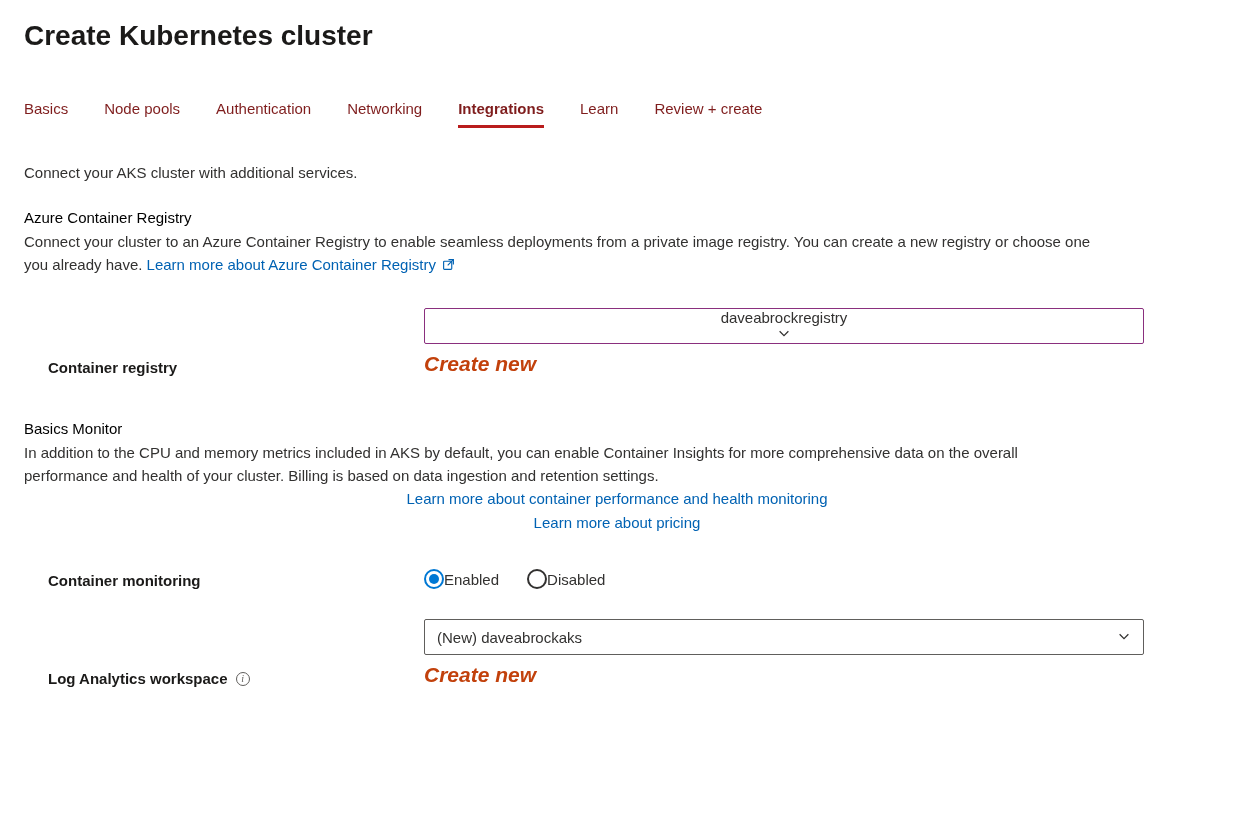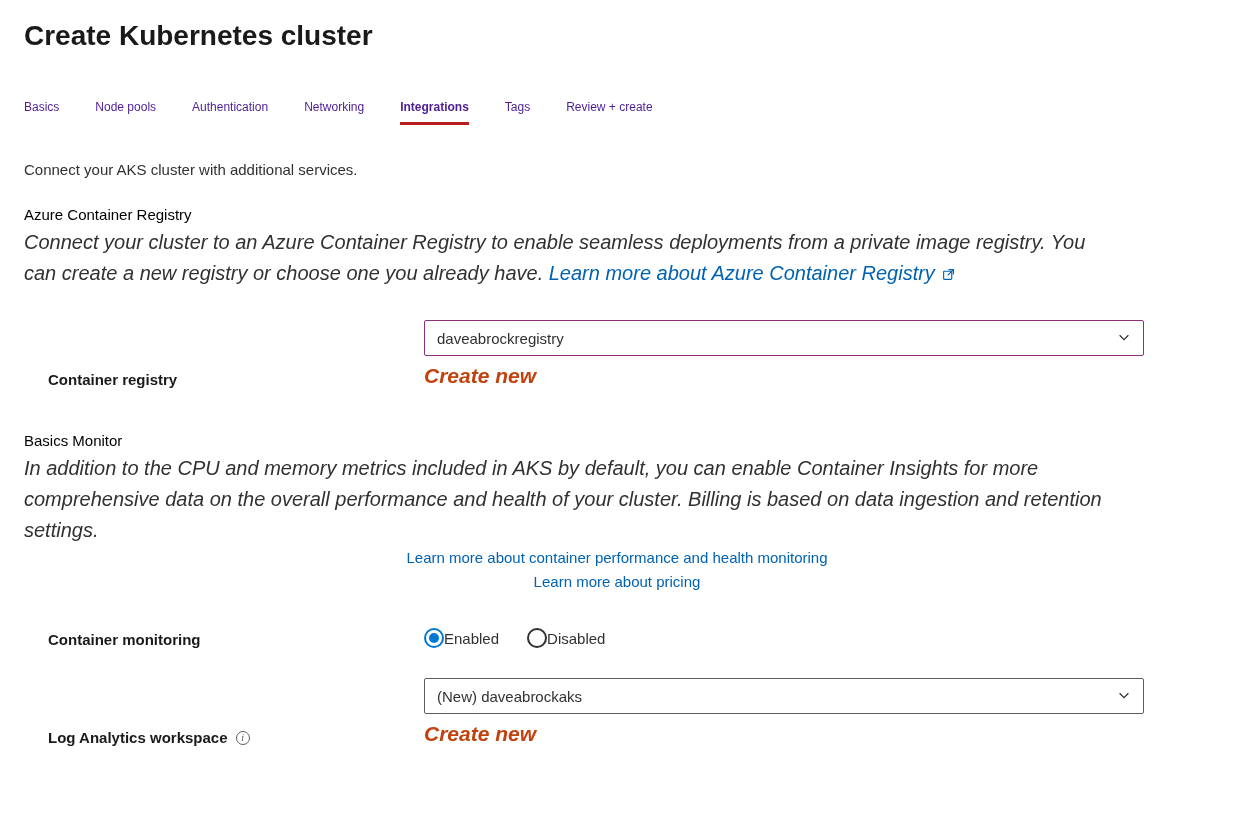--- a/index.html
+++ b/index.html
@@ -15,47 +15,46 @@
     font-weight: 700;
     color: #1b1a19;
     margin-bottom: 48px;
   }
   .tabs {
     display: flex;
     gap: 36px;
     margin-bottom: 36px;
   }
   .tab {
-    font-size: 12px;
-    color: #4c1d95;
+    font-size: 15px;
+    color: #7f1d1d;
     padding-bottom: 8px;
     cursor: pointer;
     border-bottom: 3px solid transparent;
   }
   .tab.active {
     font-weight: 600;
     border-bottom: 3px solid #b91c1c;
   }
   .intro {
     font-size: 15px;
     color: #323130;
     margin-bottom: 28px;
   }
   .section-heading {
     font-size: 15px;
     font-weight: 400;
     color: #000000;
     margin-bottom: 4px;
   }
   .section-desc {
-    font-size: 20px;
+    font-size: 15px;
     color: #323130;
     line-height: 1.55;
     max-width: 1080px;
-    font-style: italic;
   }
   .link {
     color: #0062b3;
     text-decoration: none;
     cursor: pointer;
   }
   .ext-icon {
     display: inline-block;
     margin-left: 2px;
     vertical-align: -1px;
@@ -88,21 +87,21 @@
     border-radius: 2px;
     padding: 0 12px;
     font-size: 15px;
     color: #323130;
     background: #fff;
     display: flex;
     align-items: center;
     justify-content: space-between;
     cursor: pointer;
   }
-  .select.selected { border-color: #8a2f7e; }
+  .select.selected { border-color: #8a2f7e; flex-direction: column; }
   .chevron { flex-shrink: 0; }
   .create-new {
     color: #c2410c;
     font-size: 21px;
     font-weight: 600;
     margin-top: 8px;
     display: inline-block;
     cursor: pointer;
     font-style: italic;
   }
@@ -162,21 +161,21 @@
 <body>
 
 <h1 class="page-title">Create Kubernetes cluster</h1>
 
 <div class="tabs">
   <div class="tab">Basics</div>
   <div class="tab">Node pools</div>
   <div class="tab">Authentication</div>
   <div class="tab">Networking</div>
   <div class="tab active">Integrations</div>
-  <div class="tab">Tags</div>
+  <div class="tab">Learn</div>
   <div class="tab">Review + create</div>
 </div>
 
 <p class="intro">Connect your AKS cluster with additional services.</p>
 
 <div>
   <h2 class="section-heading">Azure Container Registry</h2>
   <p class="section-desc">
     <span>Connect your cluster to an Azure Container Registry to enable seamless deployments from a private image registry. You can create a new registry or choose one you already have. </span>
     <a class="link">

